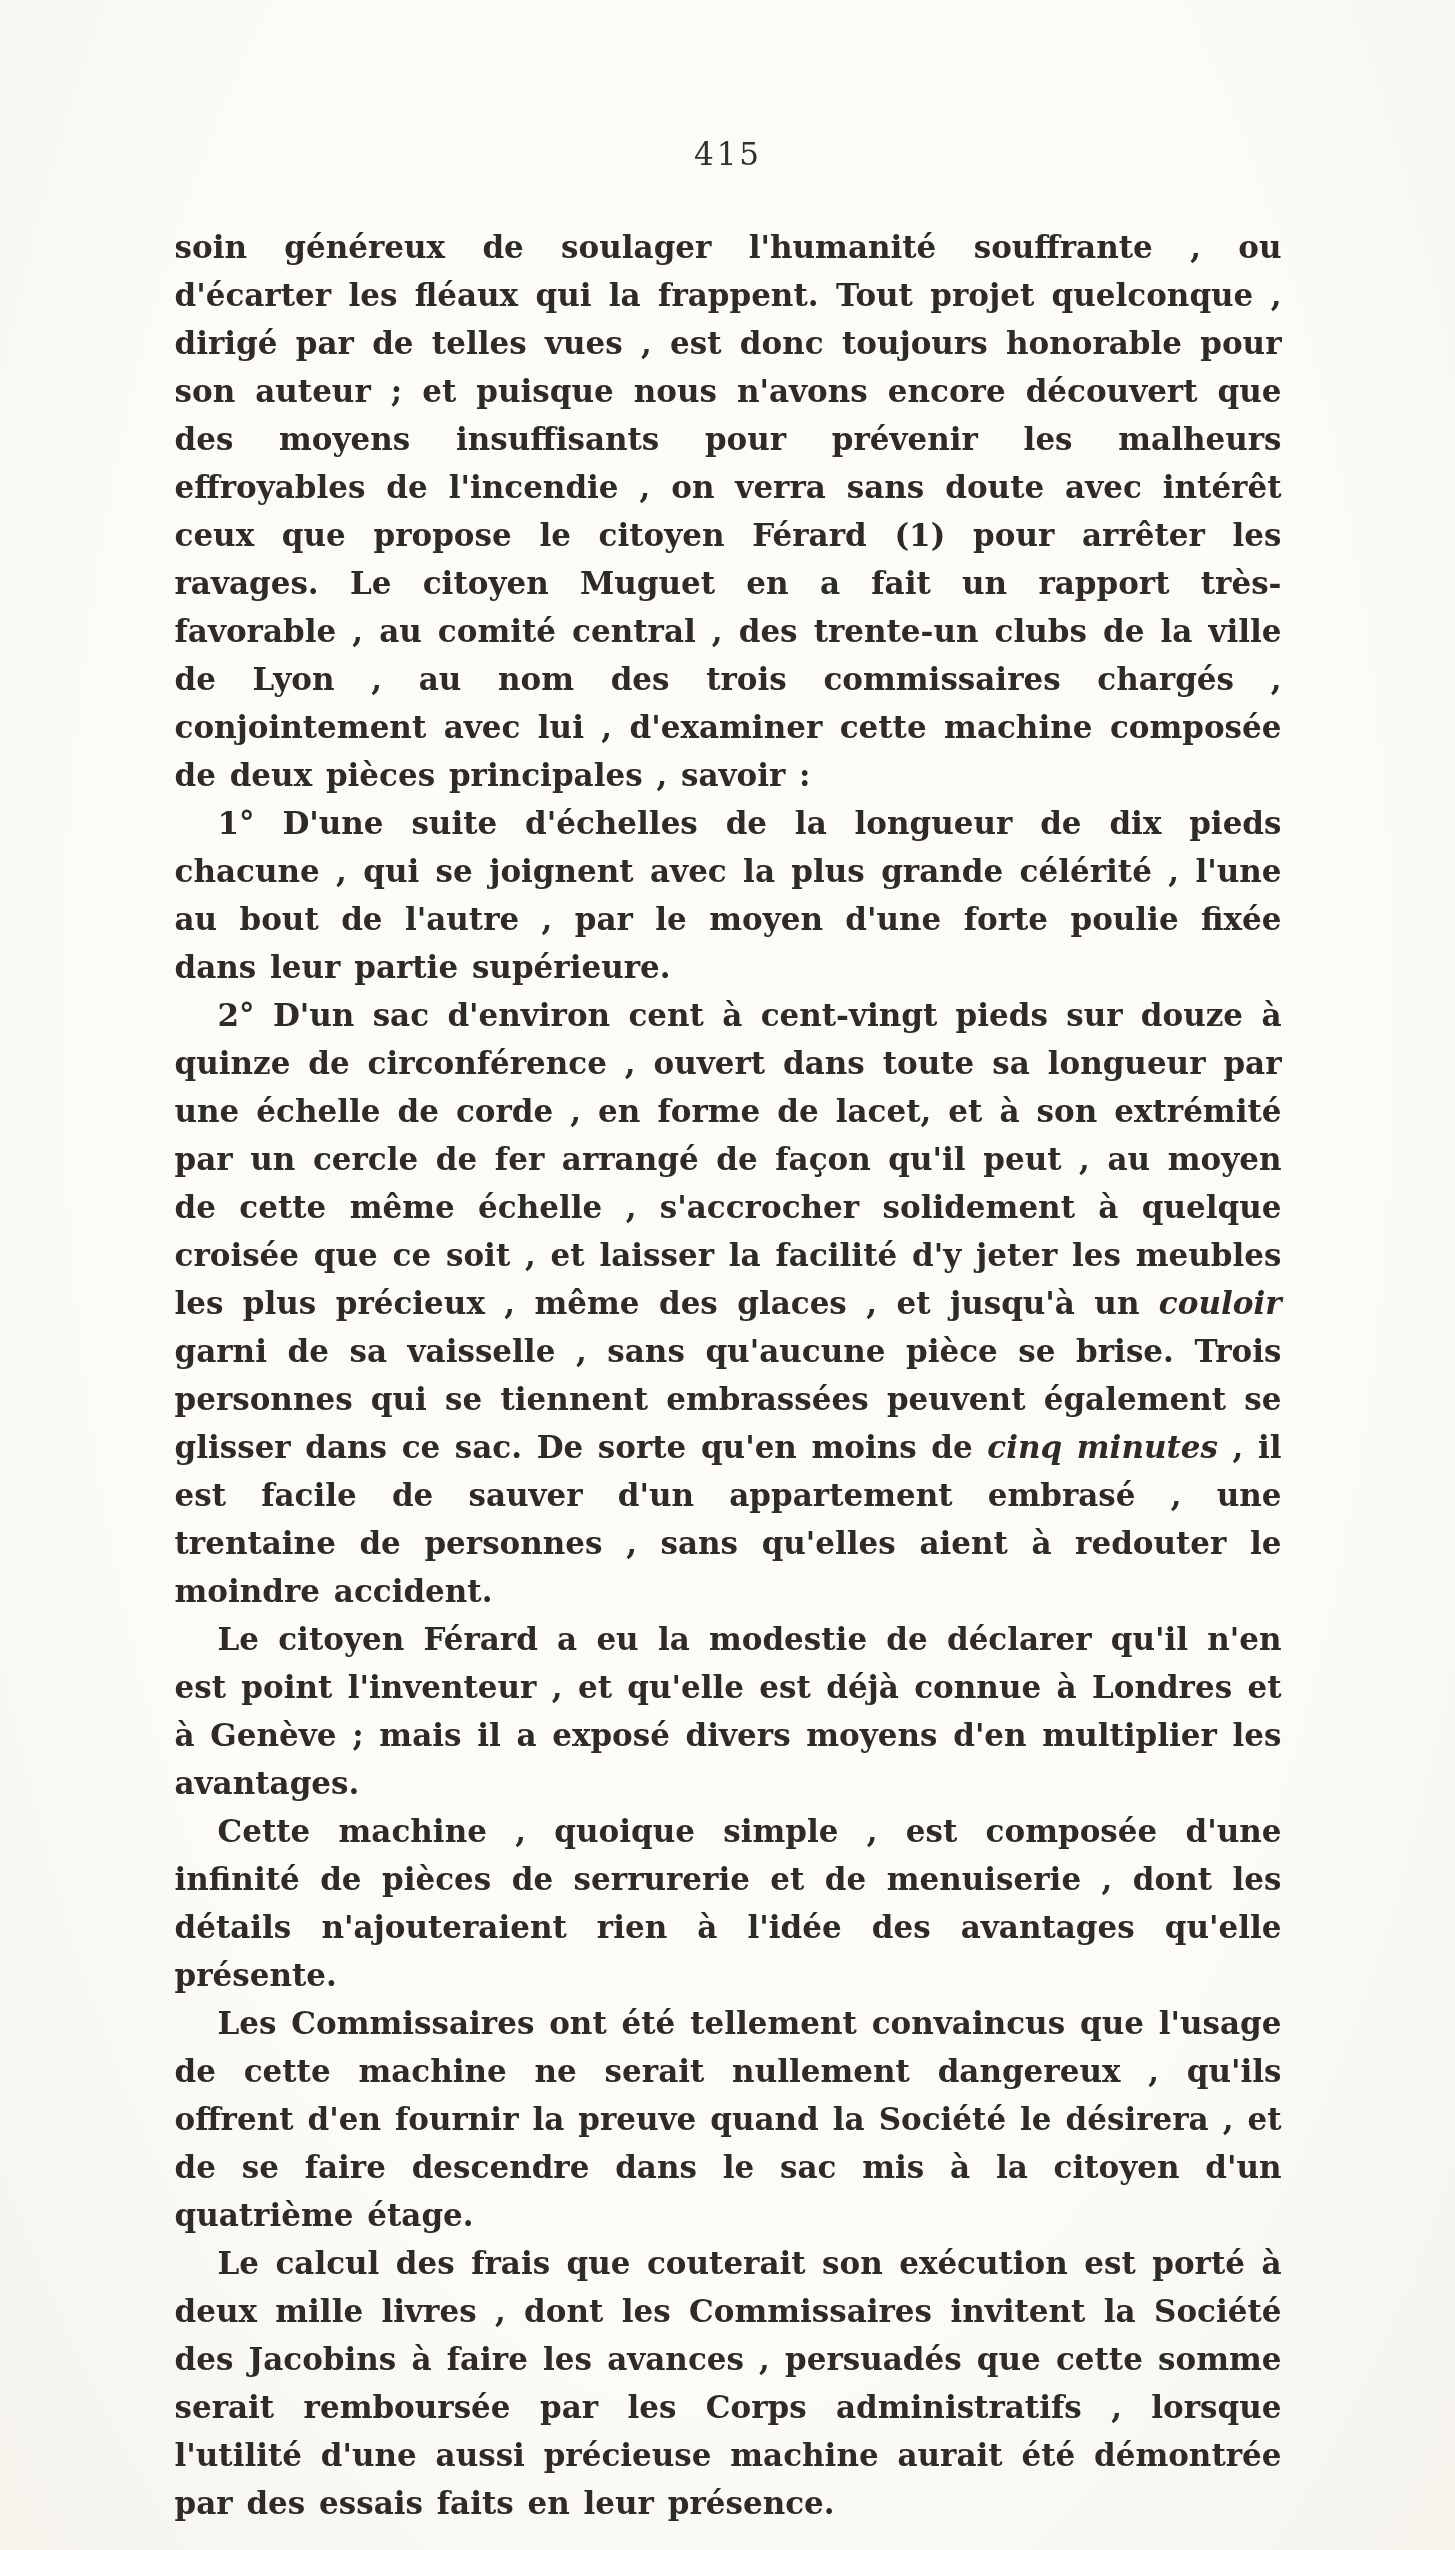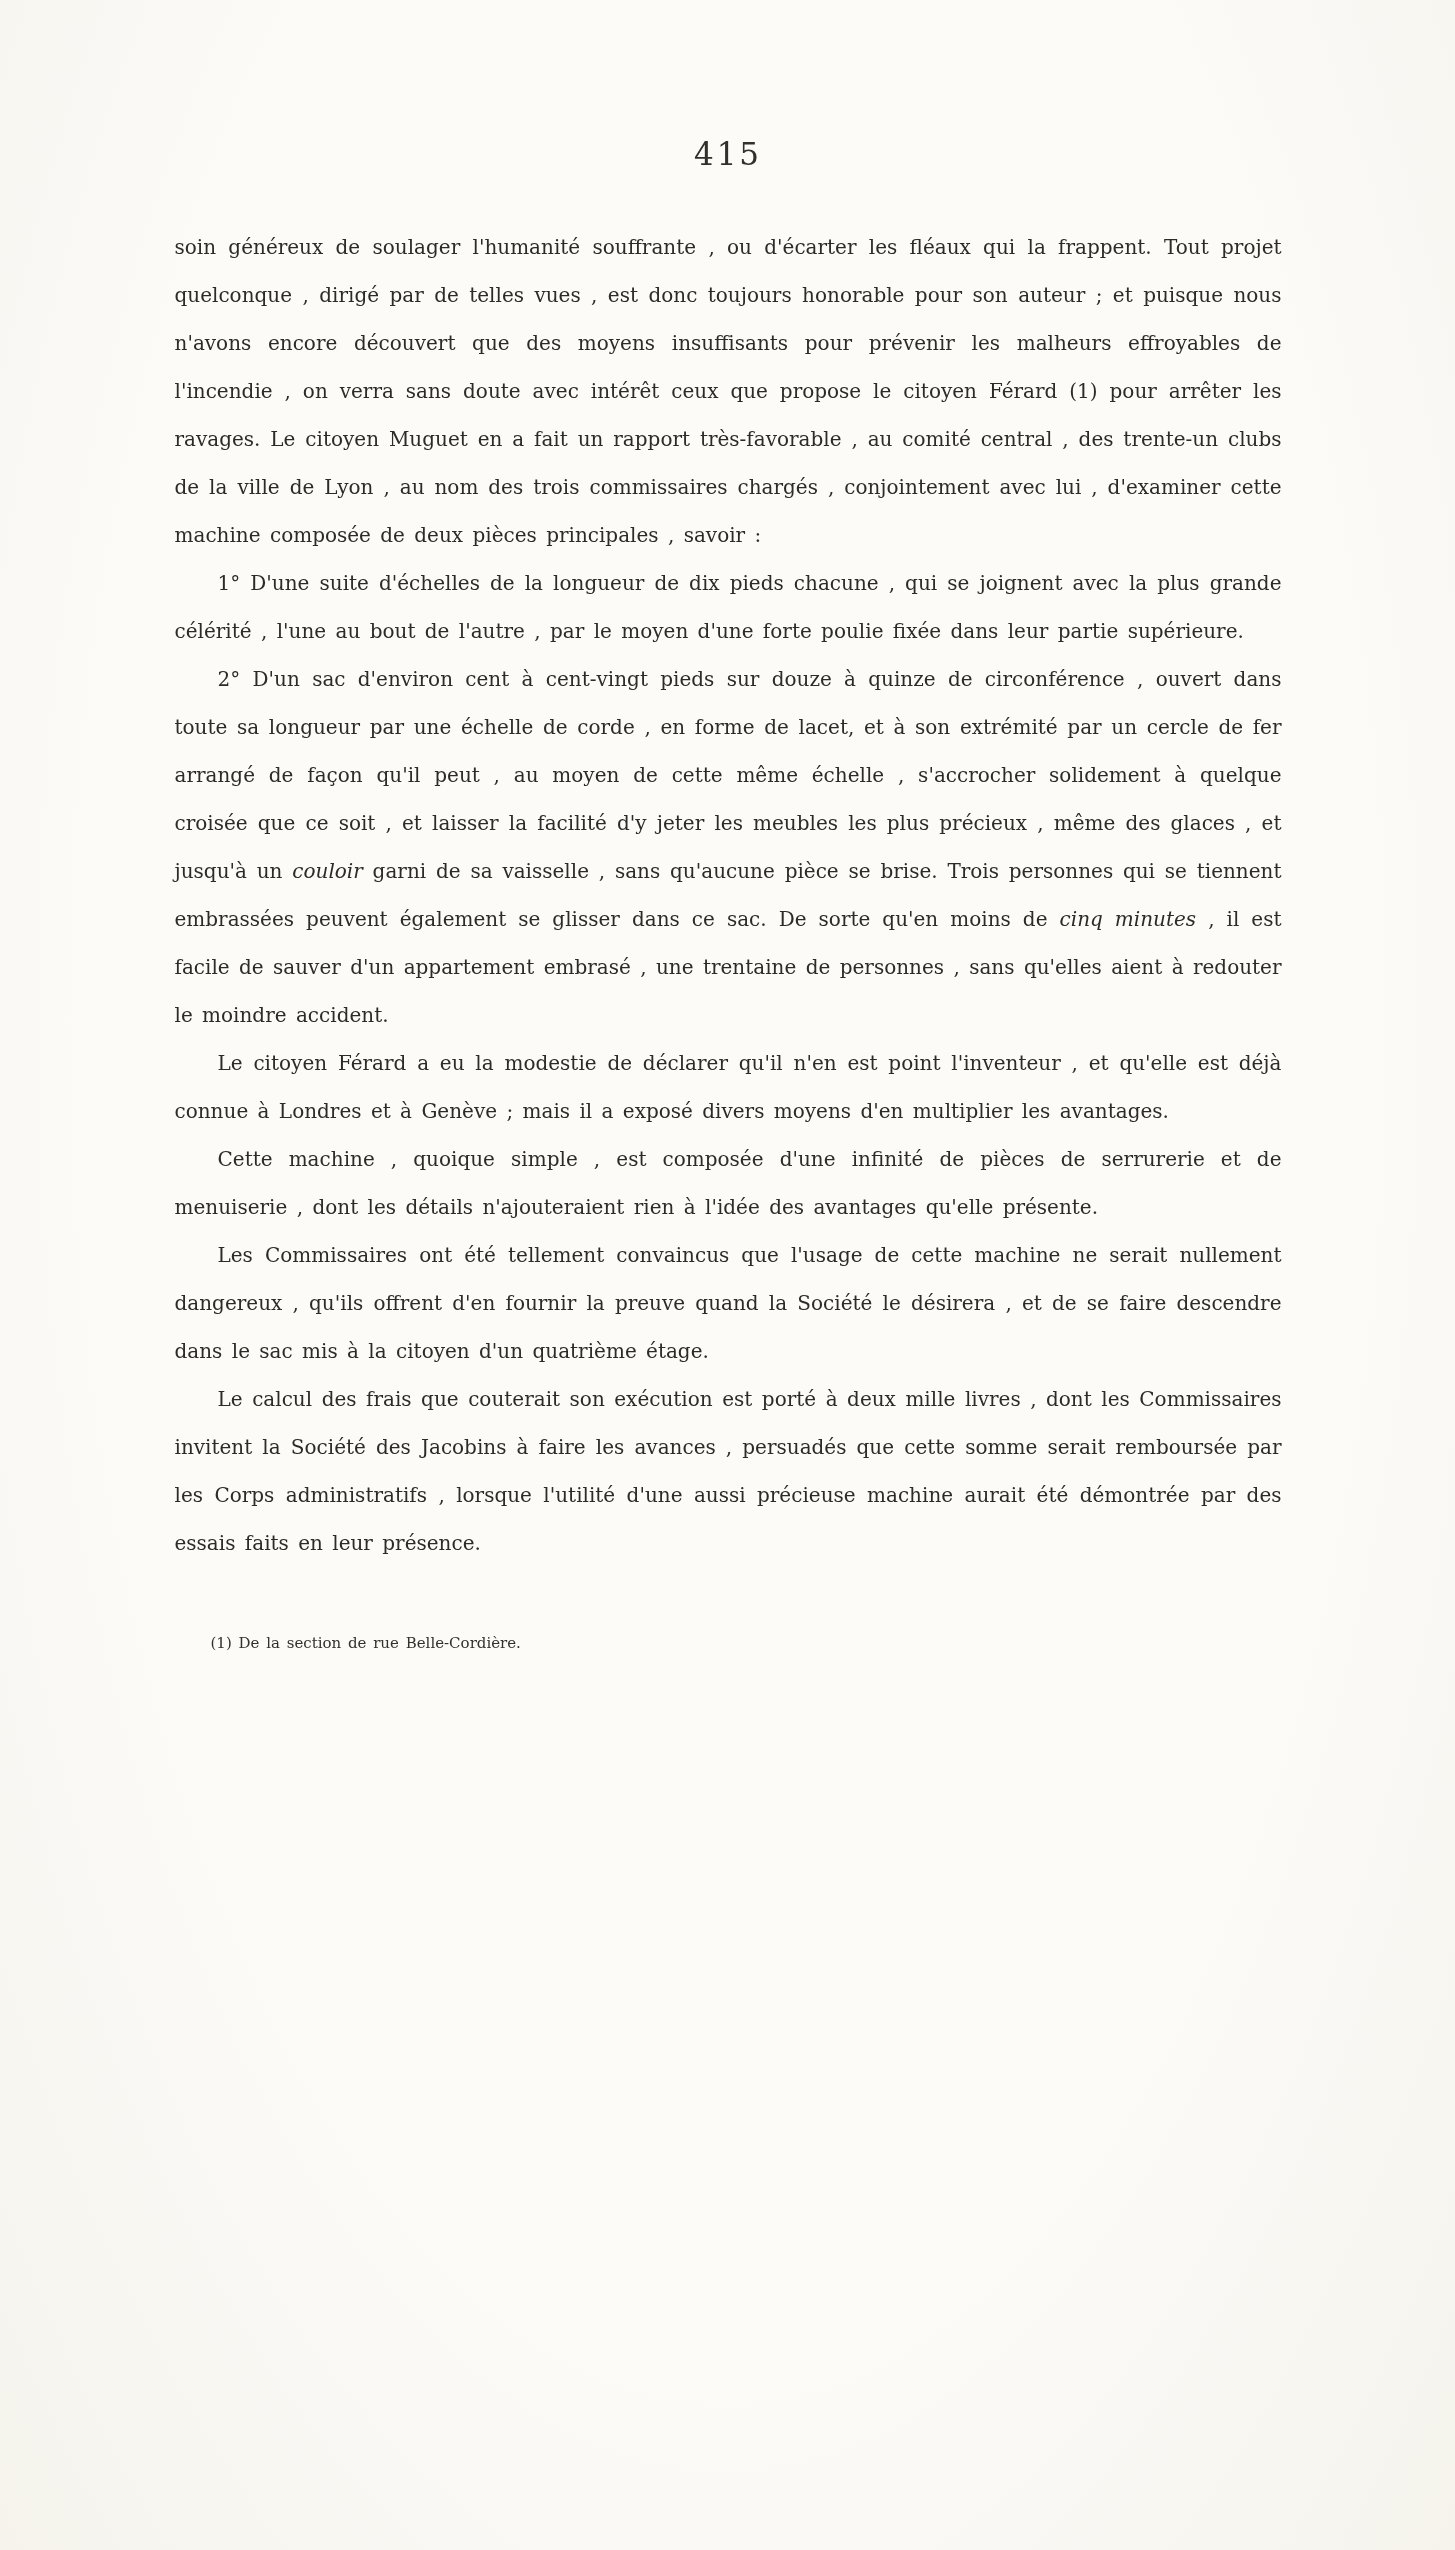--- a/index.html
+++ b/index.html
@@ -21,25 +21,26 @@
   .page-number {
     padding-top: 136px;
     text-align: center;
     font-size: 31px;
     letter-spacing: 3px;
     color: #33302a;
   }
   .text-block {
     width: 1107px;
     margin: 51px auto 0 auto;
-    font-size: 20px;
+    font-size: 31px;
     line-height: 48px;
     text-align: justify;
     word-spacing: 3px;
     color: #2e2b26;
+    font-weight: bold;
   }
   .para {
     margin: 0;
   }
   .para.indent {
     text-indent: 43px;
   }
   .para i {
     font-style: italic;
     margin-top: 40px;

